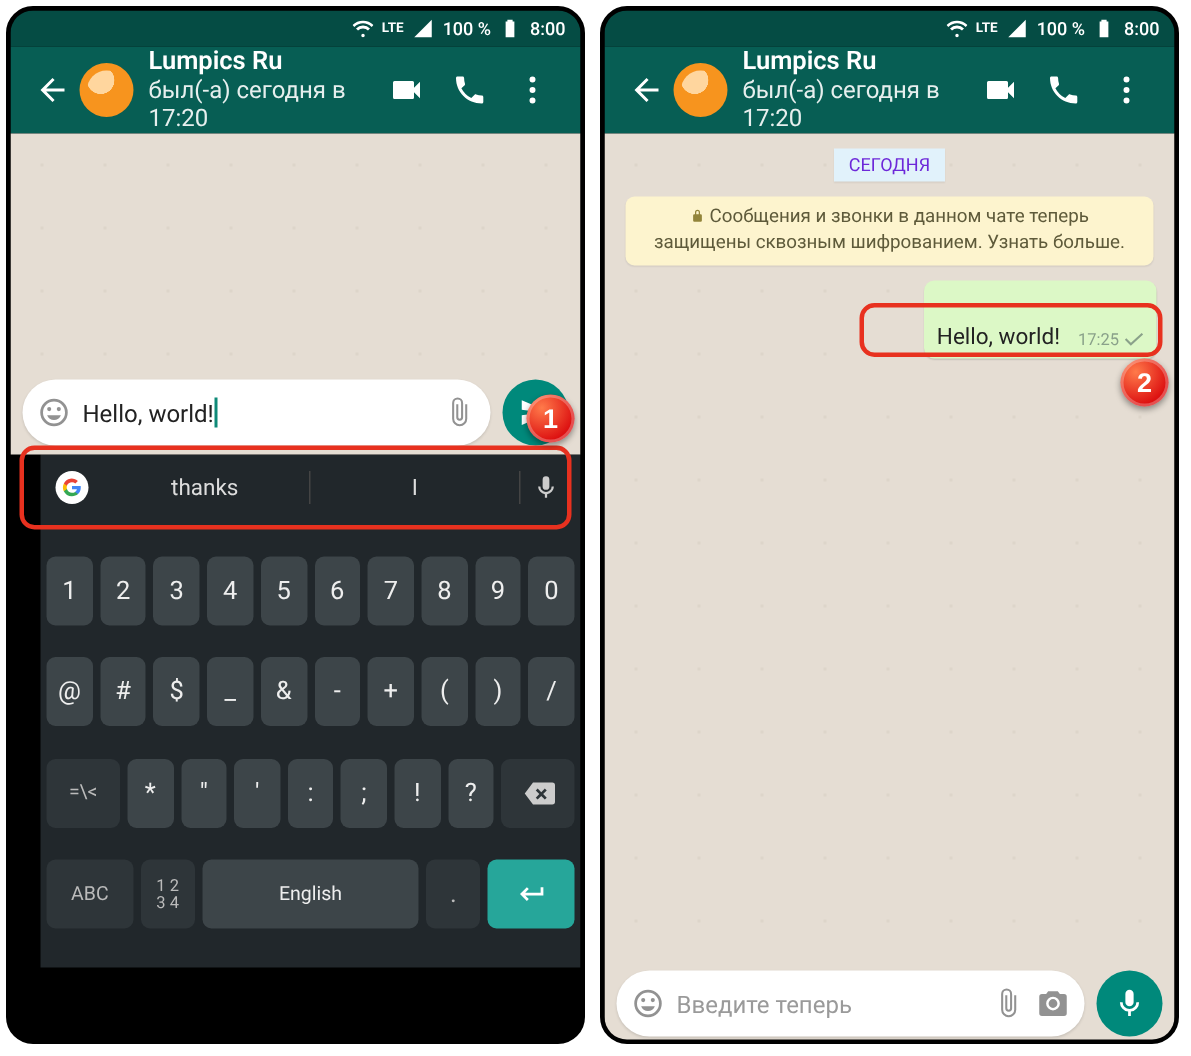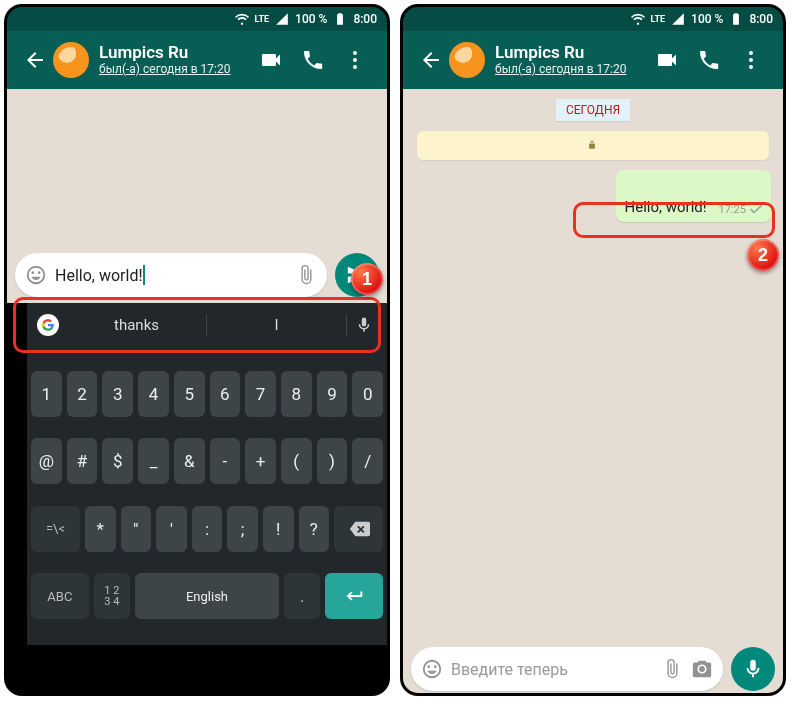--- a/index.html
+++ b/index.html
@@ -22,28 +22,28 @@
   .status{height:24px;background:#054c44;color:#fff;display:flex;align-items:center;justify-content:flex-end;gap:6px;padding:0 10px;font-size:12px;font-weight:500;}
   .status svg{width:14px;height:14px;fill:#fff;}
   .lte{font-size:9px;font-weight:700;letter-spacing:0;}
   
   .appbar{height:58px;background:var(--teal);color:#fff;display:flex;align-items:center;padding:0 16px;gap:6px;}
   .appbar .icon{width:24px;height:24px;fill:#fff;}
   .avatar{width:36px;height:36px;border-radius:50%;background:#F7941E;display:flex;align-items:center;justify-content:center;position:relative;overflow:hidden;}
   .avatar::before{content:"";position:absolute;width:26px;height:26px;border-radius:50%;background:radial-gradient(circle at 35% 25%,#ffd69e 0 35%,#F7941E 36% 100%);}
   .title-block{flex:1;line-height:1.15;margin-left:4px;}
   .title{font-weight:600;font-size:17px;}
-  .subtitle{font-size:12px;opacity:.9;text-decoration:underline;}
+  .subtitle{font-size:16px;opacity:.9;}
   .appbar-actions{display:flex;align-items:center;gap:18px;margin-left:4px;margin-right:4px;}
   
   .chat{background:var(--chat-bg);position:relative;overflow:hidden;}
   .chat.l{height:214px;} .chat.r{height:608px;}
   .chat::after{content:"";position:absolute;inset:0;background:
     radial-gradient(circle,#d9d1c6 1px,transparent 1.3px) 0 0/42px 42px;opacity:.7;}
-  .daychip{position:relative;z-index:2;margin:10px auto;width:max-content;background:var(--bubble-sys);color:#b91c1c;font-size:12px;padding:4px 10px;border-radius:0;box-shadow:0 1px 1px #0001;}
+  .daychip{position:relative;z-index:2;margin:10px auto;width:max-content;background:var(--bubble-sys);color:#6d28d9;font-size:12px;padding:4px 10px;border-radius:0;box-shadow:0 1px 1px #0001;}
   .enc{position:relative;z-index:2;margin:4px 14px 10px;background:var(--bubble-info);color:#5e5a3a;font-size:12.5px;line-height:1.35;text-align:center;padding:6px 10px;border-radius:6px;box-shadow:0 1px 1px #0001;}
   .enc svg{width:10px;height:10px;fill:#92843a;vertical-align:-1px;margin-right:3px;}
   .msg-out{position:relative;z-index:2;margin:6px 12px 6px auto;width:max-content;max-width:78%;background:var(--bubble-out);border-radius:7px;padding:5px 8px 6px 9px;box-shadow:0 1px 1px #0002;}
   .msg-out .txt{font-size:15px;color:#222;display:inline;}
   .msg-out .meta{display:inline-flex;align-items:center;gap:3px;margin-left:8px;font-size:11px;color:#8aa18a;vertical-align:-1px;margin-top:28px;}
   .msg-out .meta svg{width:14px;height:10px;stroke:#8aa18a;fill:none;stroke-width:2;}
   
   .inputbar{position:absolute;bottom:0;left:0;right:0;height:56px;display:flex;align-items:center;gap:8px;padding:0 8px;z-index:3;}
   .chat.r .inputbar{bottom:0;}
   .inputbox{flex:1;height:44px;background:#fff;border-radius:22px;display:flex;align-items:center;padding:0 10px;gap:8px;box-shadow:0 1px 2px #0002;}
@@ -253,21 +253,21 @@
             <path d="M12 7a2 2 0 100-4 2 2 0 000 4zm0 3a2 2 0 100 4 2 2 0 000-4zm0 7a2 2 0 100 4 2 2 0 000-4z"></path>
           </svg>
     </div>
   </div>
 
   <div class="chat r">
     <div class="daychip">СЕГОДНЯ</div>
     <div class="enc">
       <svg viewBox="0 0 24 24">
             <path d="M12 2a4 4 0 00-4 4v3H7a2 2 0 00-2 2v8a2 2 0 002 2h10a2 2 0 002-2v-8a2 2 0 00-2-2h-1V6a4 4 0 00-4-4zm-2 4a2 2 0 014 0v3h-4z"></path>
-          </svg>
+          </svg><span>Сообщения и звонки в данном чате теперь защищены сквозным шифрованием. Узнать больше.</span>
     </div>
     <div class="msg-out">
       <span class="txt">Hello, world!</span>
       <span class="meta">
         <span>17:25</span>
         <svg viewBox="0 0 20 12">
               <polyline points="2,6 7,11 18,1"></polyline>
             </svg>
       </span>
     </div>

